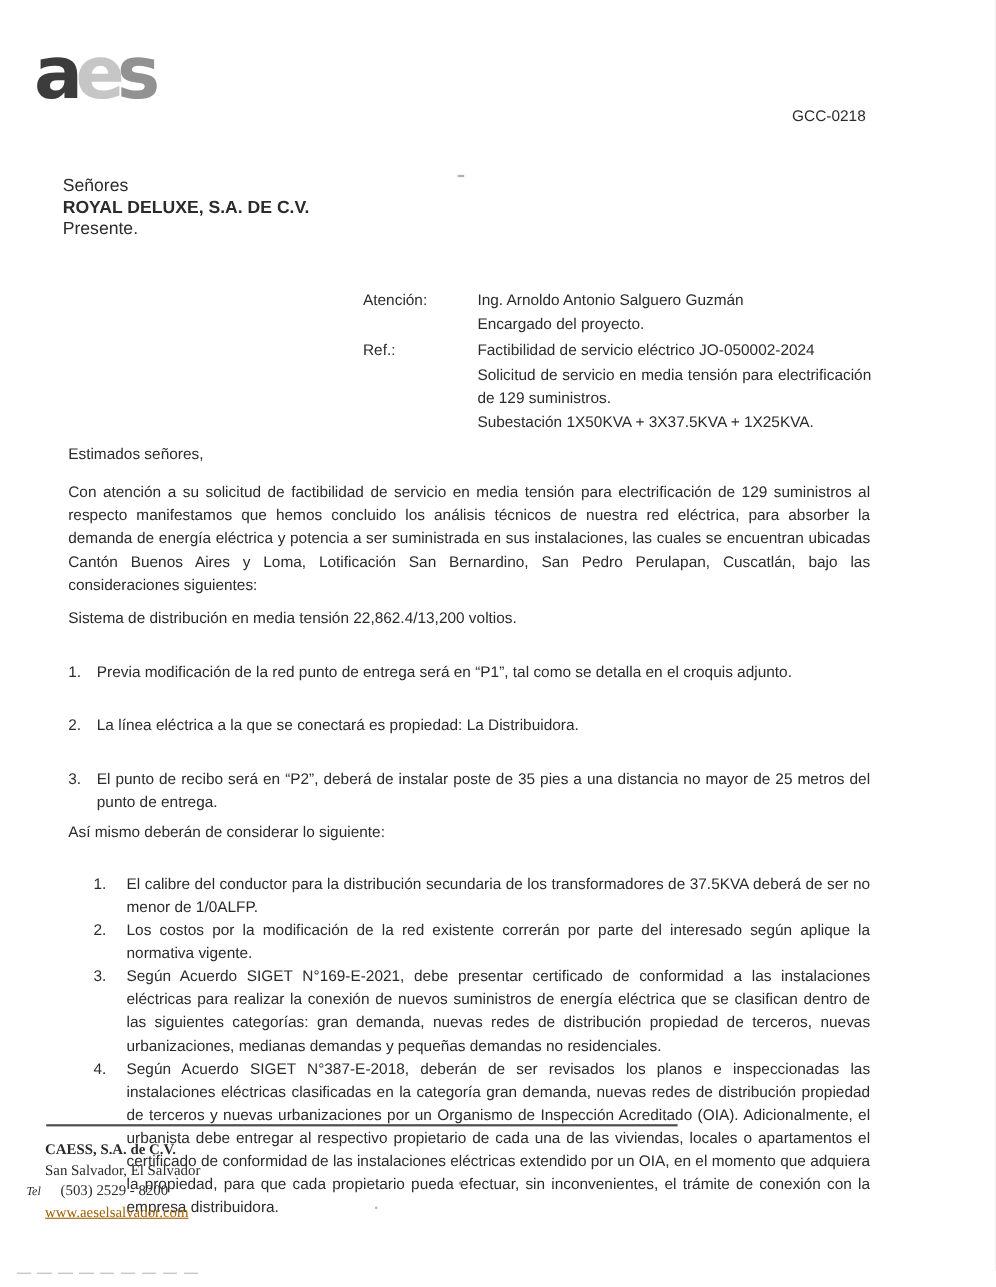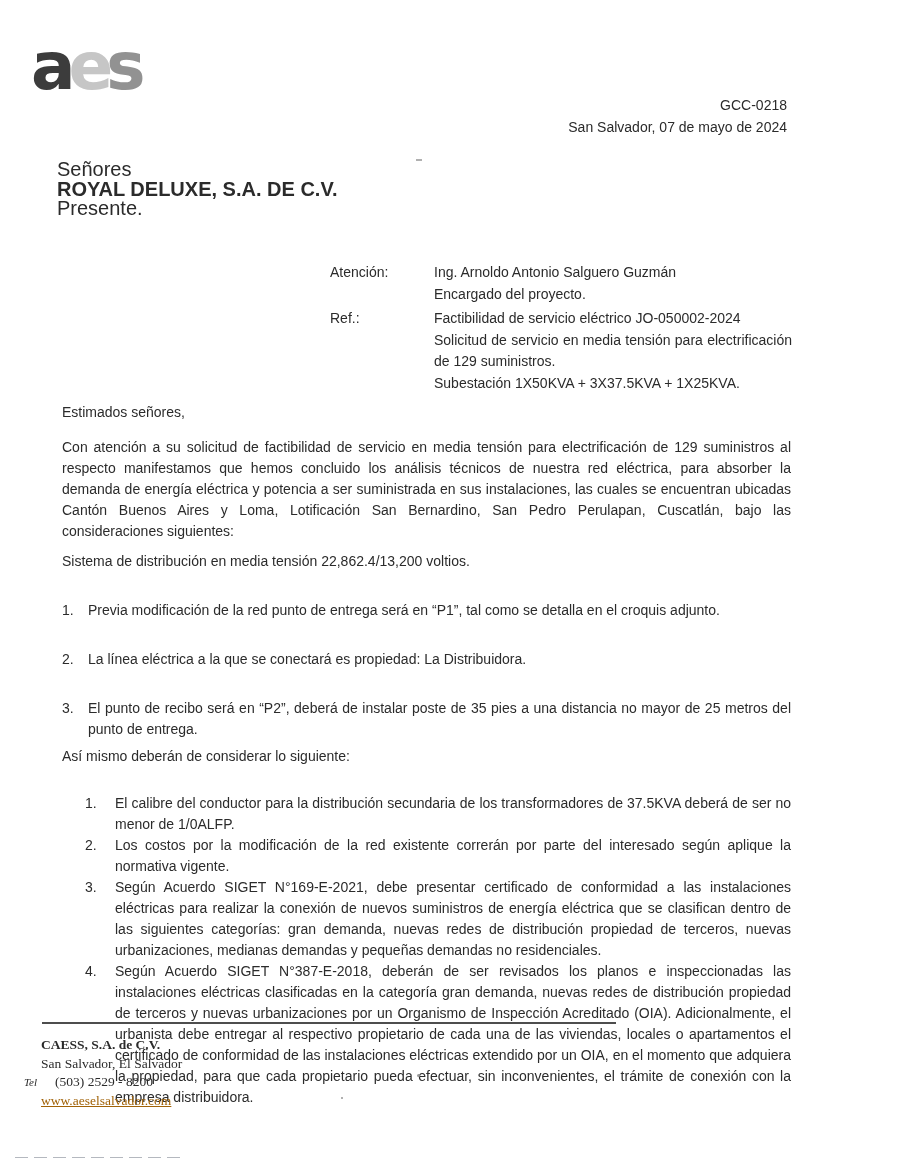--- a/index.html
+++ b/index.html
@@ -38,21 +38,21 @@
     text-align: right;
     font-size: 14px;
     line-height: 22px;
   }
 
   
   .recipient {
     position: absolute;
     left: 57px;
     top: 160px;
-    font-size: 20px;
+    font-size: 16px;
     line-height: 19.5px;
   }
   .recipient .company { font-weight: bold; }
 
   
   .attn-grid {
     position: absolute;
     left: 330px;
     top: 262px;
     display: grid;
@@ -135,21 +135,20 @@
 <body>
 
 <div class="page">
 
   <div class="logo">
     <span class="l-a">a</span><span class="l-e">e</span><span class="l-s">s</span>
   </div>
 
   <div class="header-meta">
     <div>GCC-0218</div>
-    <div>San Salvador, 07 de mayo de 2024</div>
   </div>
 
   <div class="recipient">
     <div>Señores</div>
     <div class="company">ROYAL DELUXE, S.A. DE C.V.</div>
     <div>Presente.</div>
   </div>
 
   <div class="attn-grid">
     <div>Atención:</div>

